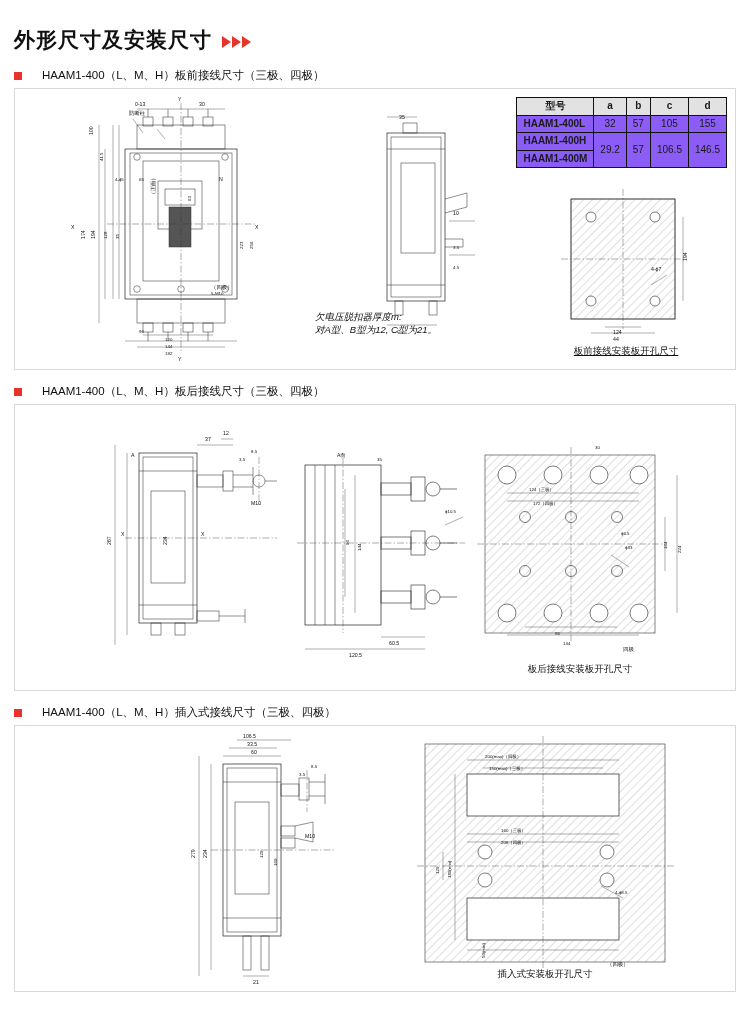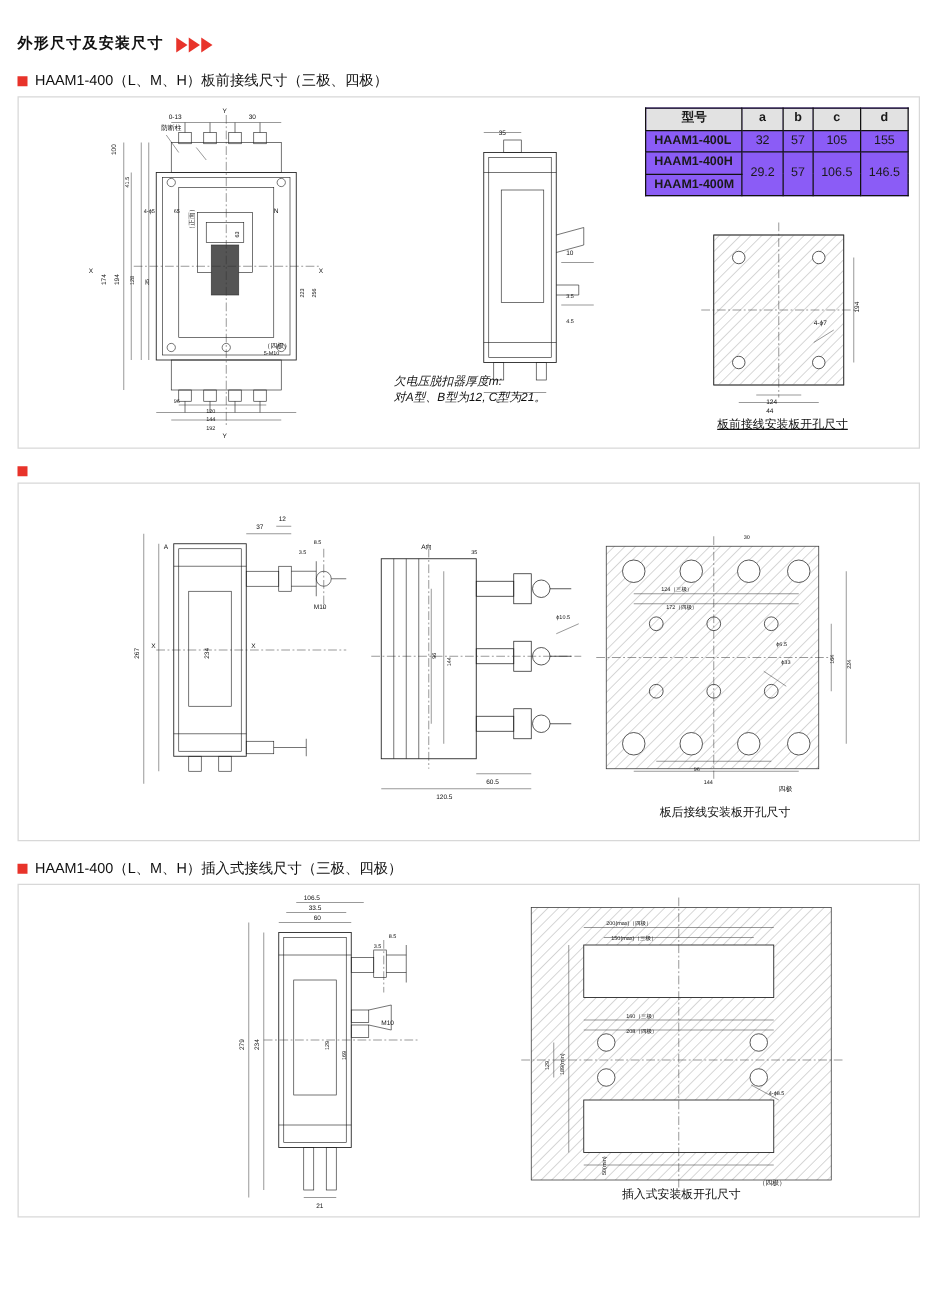--- a/index.html
+++ b/index.html
@@ -11,34 +11,34 @@
     position:relative;
     overflow:hidden;
   }
   
   .page-header{
     display:flex;align-items:center;
     padding:26px 0 0 14px;
     gap:10px;
   }
   .page-title{
-    font-size:12px;font-weight:bold;color:#111;
+    font-size:21px;font-weight:bold;color:#111;
     letter-spacing:1px;
   }
   .arrows{display:flex;align-items:center;gap:1px;margin-top:3px;}
   .arrows i{
     width:0;height:0;
     border-left:9px solid #e8332a;
     border-top:6px solid transparent;
     border-bottom:6px solid transparent;
     display:block;
   }
   
   .section{margin:14px 14px 0 14px;}
-  .section-head{display:flex;align-items:center;gap:6px;margin-bottom:5px;}
+  .section-head{display:flex;align-items:center;gap:20px;margin-bottom:5px;}
   .bullet{width:8px;height:8px;background:#e8332a;display:block;}
   .section-label{font-size:11.5px;color:#111;white-space:nowrap;}
   .panel{
     border:1px solid #d8d8d8;
     background:#fff;
     position:relative;
   }
   .panel.p1{height:280px;}
   .panel.p2{height:285px;}
   .panel.p3{height:265px;}
@@ -286,20 +286,21 @@
 
     <div class="cap" style="left:300px;top:222px;width:130px;text-align:left;font-style:italic;">欠电压脱扣器厚度m:
 对A型、B型为12, C型为21。</div>
     <div class="cap" style="left:516px;top:256px;width:190px;text-decoration:underline;">板前接线安装板开孔尺寸</div>
   </div>
 </div>
 
 <div class="section">
   <div class="section-head">
     <span class="bullet"></span>
+    <span class="section-label">HAAM1-400（L、M、H）板后接线尺寸（三极、四极）</span>
   </div>
   <div class="panel p2">
     <div class="dwg">
       <svg width="720" height="283" viewBox="0 0 720 283">
         <defs>
           <pattern id="hatchB" width="6" height="6" patternTransform="rotate(45)" patternUnits="userSpaceOnUse">
             <line x1="0" y1="0" x2="0" y2="6" stroke="#888" stroke-width="0.55"></line>
           </pattern>
         </defs>
 

